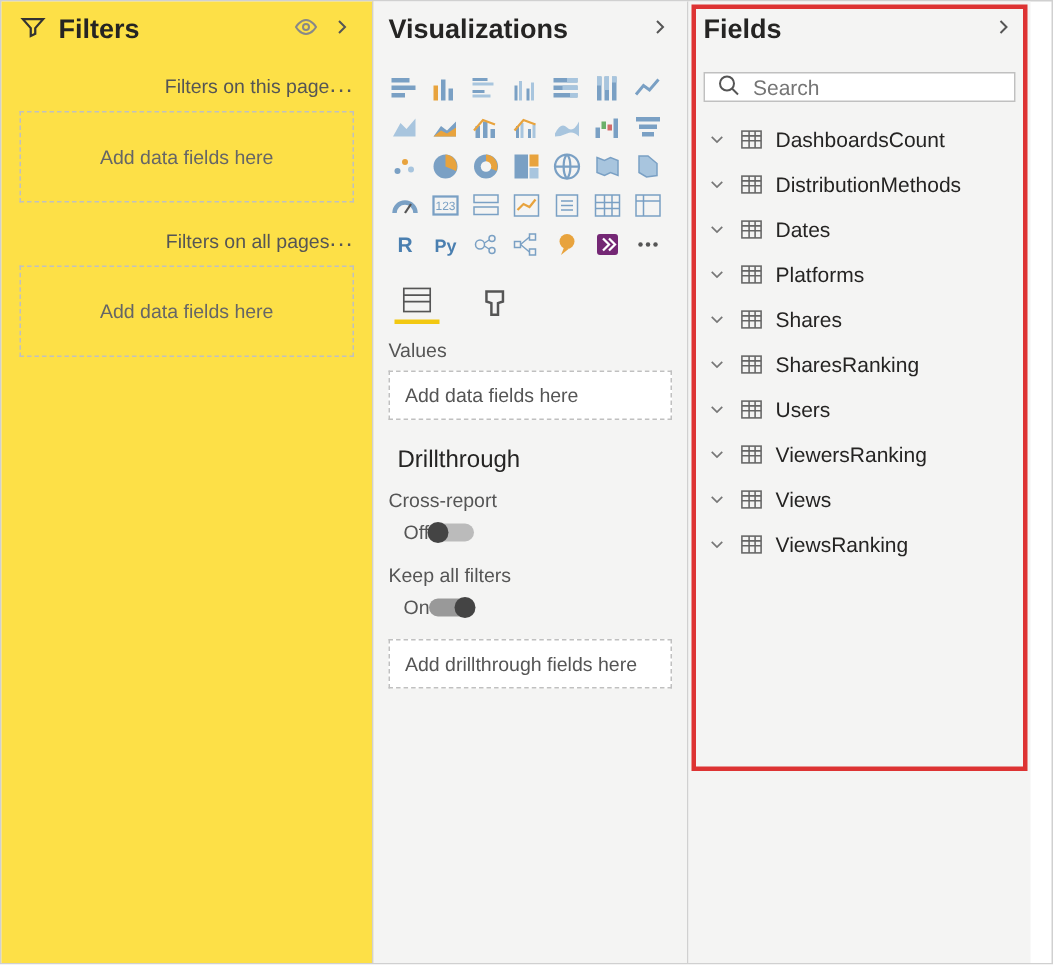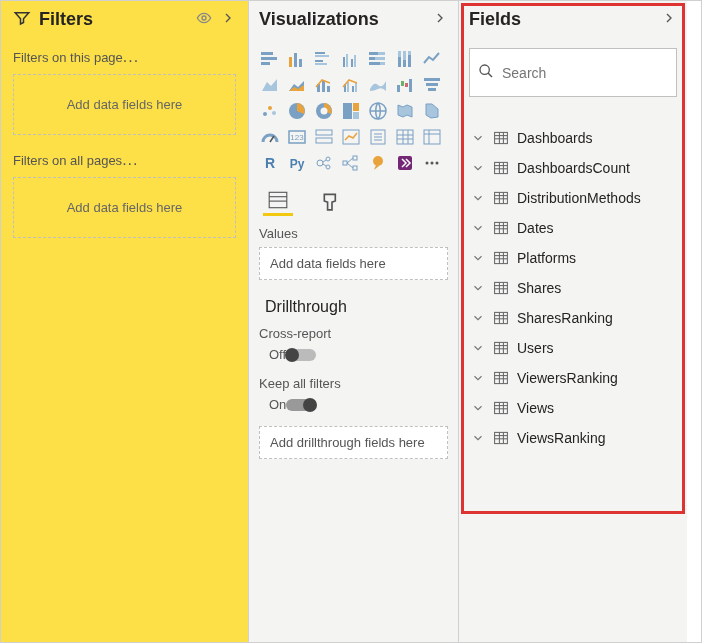--- a/index.html
+++ b/index.html
@@ -31,21 +31,21 @@
     margin-bottom: 18px;
   }
   .pane-header h2 {
     font-size: 18px;
     font-weight: 600;
     flex: 1;
   }
   .subheader {
     display: flex;
     align-items: center;
-    justify-content: flex-start;
+    justify-content: flex-end;
     font-size: 13px;
     color: #555;
     margin-top: 16px;
     margin-bottom: 8px;
   }
   .dotdotdot { font-size: 16px; letter-spacing: 1px; color:#555; cursor:pointer; }
   .drop-target {
     border: 1px dashed #c0c0c0;
     padding: 22px 8px;
     text-align: center;
@@ -109,26 +109,26 @@
   }
   .fields-pane .red-outline {
     position: absolute;
     inset: 2px 2px 128px 2px;
     border: 3px solid #d33;
     pointer-events: none;
   }
   .search-wrap {
     background: #fff;
     border: 1px solid #c0c0c0;
-    height: 49px;
+    height: 20px;
     display: flex;
     align-items: center;
     padding: 0 8px;
     gap: 8px;
-    margin: 10px 0 28px 0;
+    margin: 10px 0 12px 0;
   }
   .search-wrap input {
     border: none; outline: none; flex: 1; font-size: 14px; background: transparent; color:#555;
   }
   .field-list { display: flex; flex-direction: column; gap: 4px; }
   .field-item {
     display: flex; align-items: center; gap: 8px;
     padding: 5px 2px;
     font-size: 14px;
     cursor: pointer;
@@ -491,37 +491,20 @@
         <svg width="16" height="16" viewBox="0 0 24 24" fill="none" stroke="#555" stroke-width="2">
             <circle cx="10" cy="10" r="7"></circle>
             <line x1="15" y1="15" x2="21" y2="21"></line>
           </svg>
       </span>
       <input type="text" placeholder="Search" style="">
     </div>
 
     <div class="field-list" id="field-list">
 
-    <div class="field-item">
-          <span class="chev">
-            <svg width="14" height="14" viewBox="0 0 24 24" fill="none" stroke="#777" stroke-width="2">
-              <polyline points="6 9 12 15 18 9"></polyline>
-            </svg>
-          </span>
-          <span class="tbl-ic">
-            <svg width="16" height="16" viewBox="0 0 20 20" stroke="#666" fill="none" stroke-width="1.3">
-              <rect x="2" y="3" width="16" height="14"></rect>
-              <line x1="2" y1="7" x2="18" y2="7"></line>
-              <line x1="2" y1="11" x2="18" y2="11"></line>
-              <line x1="8" y1="3" x2="8" y2="17"></line>
-              <line x1="13" y1="3" x2="13" y2="17"></line>
-            </svg>
-          </span>
-          <span>Dashboards</span>
-        </div>
         <div class="field-item">
           <span class="chev">
             <svg width="14" height="14" viewBox="0 0 24 24" fill="none" stroke="#777" stroke-width="2">
               <polyline points="6 9 12 15 18 9"></polyline>
             </svg>
           </span>
           <span class="tbl-ic">
             <svg width="16" height="16" viewBox="0 0 20 20" stroke="#666" fill="none" stroke-width="1.3">
               <rect x="2" y="3" width="16" height="14"></rect>
               <line x1="2" y1="7" x2="18" y2="7"></line>

